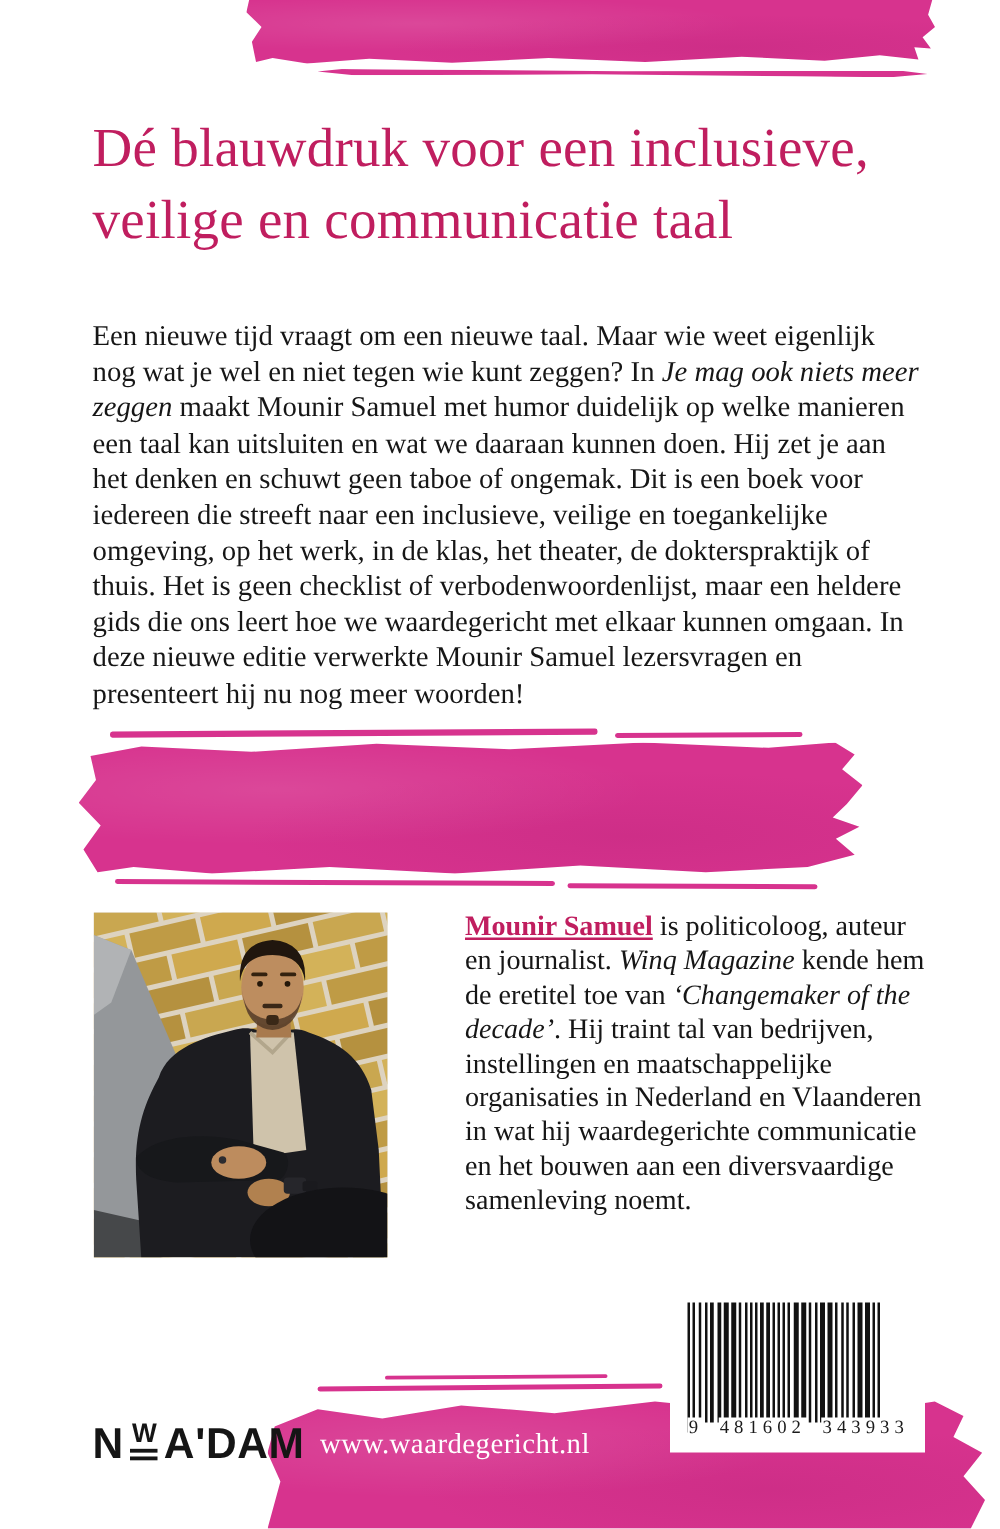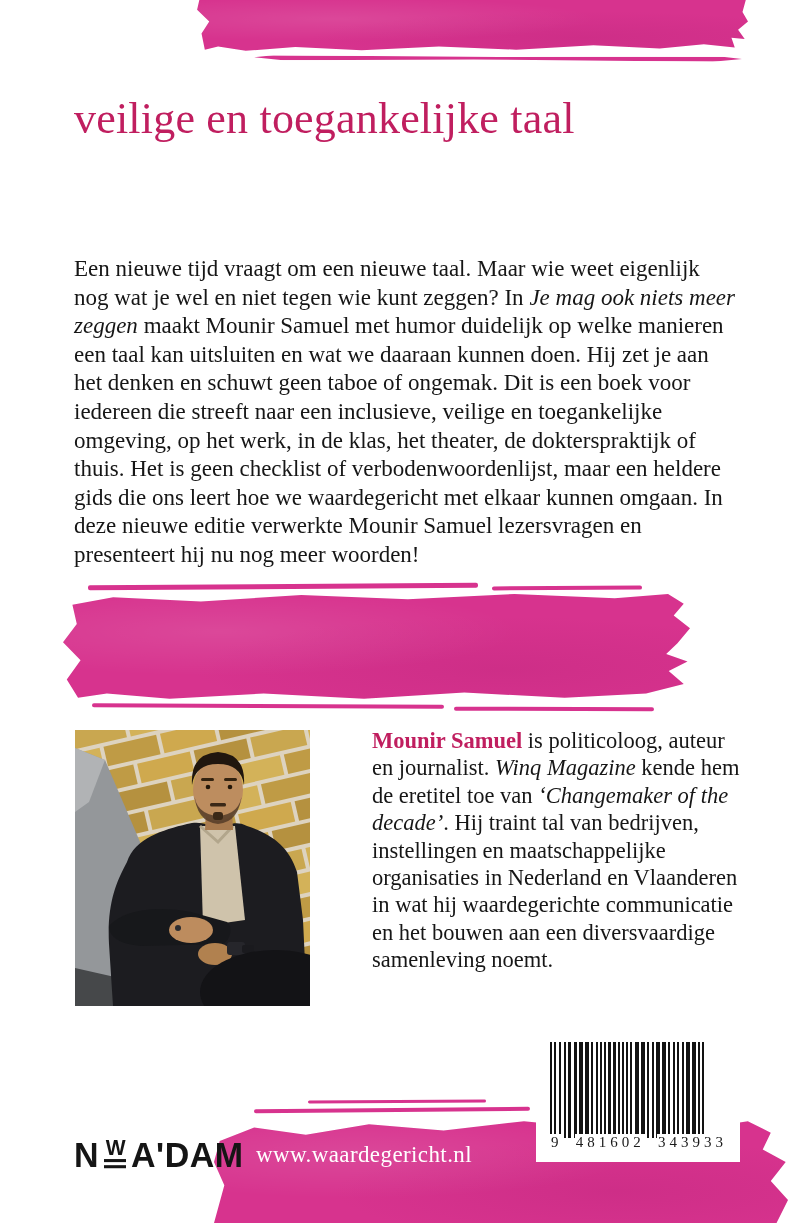--- a/index.html
+++ b/index.html
@@ -46,21 +46,21 @@
   #stroke-bottom-l1{left:254px;top:1108px;width:276px;height:4px;transform:rotate(-.5deg);}
   #stroke-bottom-l2{left:308px;top:1100px;width:178px;height:3px;transform:rotate(-.4deg);}
   
   #tagline{left:74px;top:90px;width:680px;color:var(--crimson);
     font-size:44px;line-height:57px;letter-spacing:.2px;}
   #synopsis{left:74px;top:255px;width:666px;color:var(--ink);
     font-size:23px;line-height:28.6px;}
   #bio{left:372px;top:727px;width:372px;color:var(--ink);
     font-size:22.5px;line-height:27.4px;}
   .it{font-style:italic;}
-  .bd{font-weight:bold;}
+  .bd{font-weight:bold;text-decoration:underline;}
   .accent{color:var(--crimson);font-weight:bold;}
   
   #photo{left:75px;top:730px;width:235px;height:276px;overflow:hidden;background:#d9cfbc;}
   #photo svg{display:block;}
   
   #logo{left:74px;top:1139px;height:34px;display:flex;align-items:flex-start;
     color:var(--logo-black);font-family:"Liberation Sans", sans-serif;font-weight:bold;
     font-size:34px;line-height:33px;letter-spacing:0.5px;transform:scaleY(1.02);}
   #logo .wmark{display:inline-flex;flex-direction:column;align-items:center;
     width:30px;margin:0 1px;}
@@ -77,21 +77,22 @@
     font-size:15px;letter-spacing:4px;color:#1a1a1a;}
   #isbn-digits span{background:#fff;padding:0 1px;line-height:16px;}
 </style>
 </head>
 <body>
 
 <div class="abs stroke" id="stroke-top"></div>
 <div class="abs stroke-thin" id="stroke-top-line"></div>
 
 <div class="abs" id="tagline">
-  <div>veilige en toegankelijke taal</div>
+  <div>Dé blauwdruk voor een inclusieve,</div>
+  <div>veilige en communicatie taal</div>
 </div>
 
 <div class="abs" id="synopsis"><span>Een nieuwe tijd vraagt om een nieuwe taal. Maar wie weet eigenlijk nog wat je wel en niet tegen wie kunt zeggen? In </span><span class="it">Je mag ook niets meer zeggen</span><span> maakt Mounir Samuel met humor duidelijk op welke manieren een taal kan uitsluiten en wat we daaraan kunnen doen. Hij zet je aan het denken en schuwt geen taboe of ongemak. Dit is een boek voor iedereen die streeft naar een inclusieve, veilige en toegankelijke omgeving, op het werk, in de klas, het theater, de dokterspraktijk of thuis. Het is geen checklist of verbodenwoordenlijst, maar een heldere gids die ons leert hoe we waardegericht met elkaar kunnen omgaan. In deze nieuwe editie verwerkte Mounir Samuel lezersvragen en presenteert hij nu nog meer woorden!</span></div>
 
 <div id="stroke-mid">
   <div class="abs stroke-thin t1"></div>
   <div class="abs stroke-thin t2"></div>
   <div class="abs stroke main"></div>
   <div class="abs stroke-thin b1"></div>
   <div class="abs stroke-thin b2"></div>

